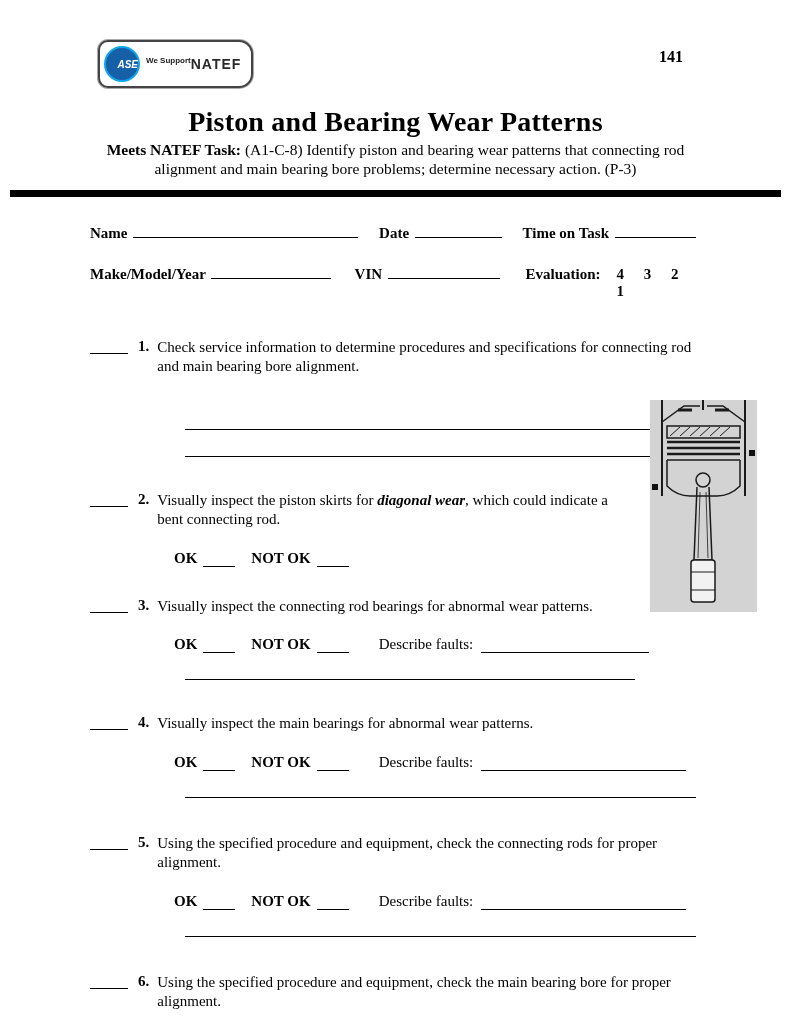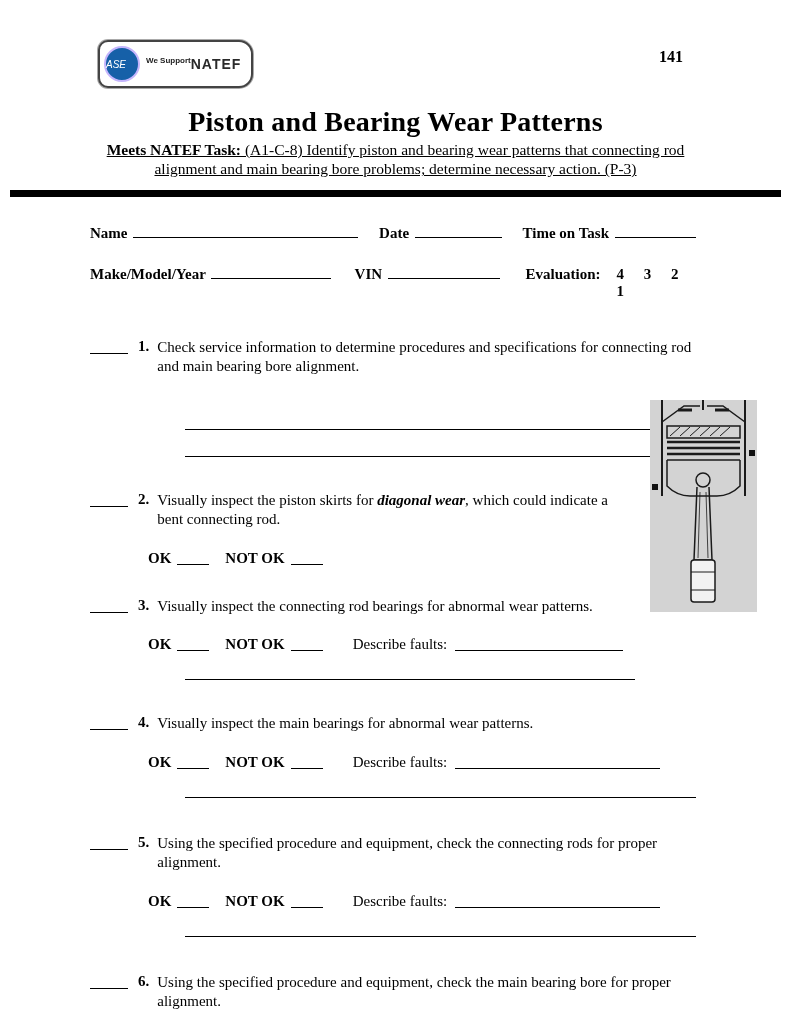--- a/index.html
+++ b/index.html
@@ -23,45 +23,45 @@
   .logo-plaque {
     border:2px solid #444;
     border-radius:10px 14px 14px 10px;
     padding:4px 10px 4px 4px;
     display:flex; align-items:center; gap:6px;
     box-shadow:0 0 0 1px #aaa;
     background:#fff;
   }
   .ase-circle {
     width:32px; height:32px; border-radius:50%;
-    background:#1660a8; border:2px solid #c4b5fd;
-    color:#fff; display:flex; align-items:center; justify-content:flex-start;
+    background:#1660a8; border:2px solid #0ea5e9;
+    color:#fff; display:flex; align-items:center; justify-content:flex-end;
     font-family:"Liberation Sans", sans-serif;
-    font-weight:normal; font-style:italic; font-size:10px;
+    font-weight:bold; font-style:italic; font-size:10px;
     flex-shrink:0;
   }
   .logo-text { display:flex; line-height:1.05; }
   .logo-support {
     font-family:"Liberation Sans", sans-serif;
     font-size:8px; font-weight:bold; color:#222;
   }
   .logo-natef {
     font-family:"Liberation Sans", sans-serif;
     font-size:14px; font-weight:bold; letter-spacing:1px; color:#2a2a2a;
   }
   .page-number { font-size:16px; font-weight:bold; margin-top:8px; }
 
   
   .title {
     text-align:center; font-size:28px; font-weight:bold;
     margin:18px 0 2px 0; letter-spacing:.2px;
   }
   .subtitle {
     text-align:center; font-size:15.5px;
-    width:620px; margin:2px auto 0 auto; line-height:1.25;text-decoration:underline;
+    width:620px; margin:2px auto 0 auto; line-height:1.25;
   }
   .rule {
     height:7px; background:#000;
     margin:11px 10px 0 10px;
   }
 
   
   .formArea { padding:26px 95px 0 90px; font-size:15px; }
   .form-row { display:flex; align-items:baseline; margin-bottom:22px; }
   .blank {
@@ -80,22 +80,22 @@
   .task-lead {
     width:38px; height:15px;
     border-bottom:1.5px solid #000;
     margin-right:10px; flex-shrink:0;
   }
   .task-num { font-weight:bold; margin-right:8px; white-space:nowrap; }
   .task-text { line-height:1.3; }
   .beside-figure { max-width:470px; }
   .beside-figure-3 { max-width:505px; }
   .ok-row {
-    margin-left:58px;
-    display:flex; align-items:flex-start;
+    margin-left:84px;
+    display:flex; align-items:flex-end;
     white-space:nowrap;
   }
   .ok-row .b { margin-right:6px; }
   .ok-blank { width:32px; margin-right:16px; }
   .df-label { margin-left:14px; margin-right:8px; font-weight:normal; }
   .answer-line {
     margin-left:95px;
     border-bottom:1.2px solid #000;
     height:24px;
   }

